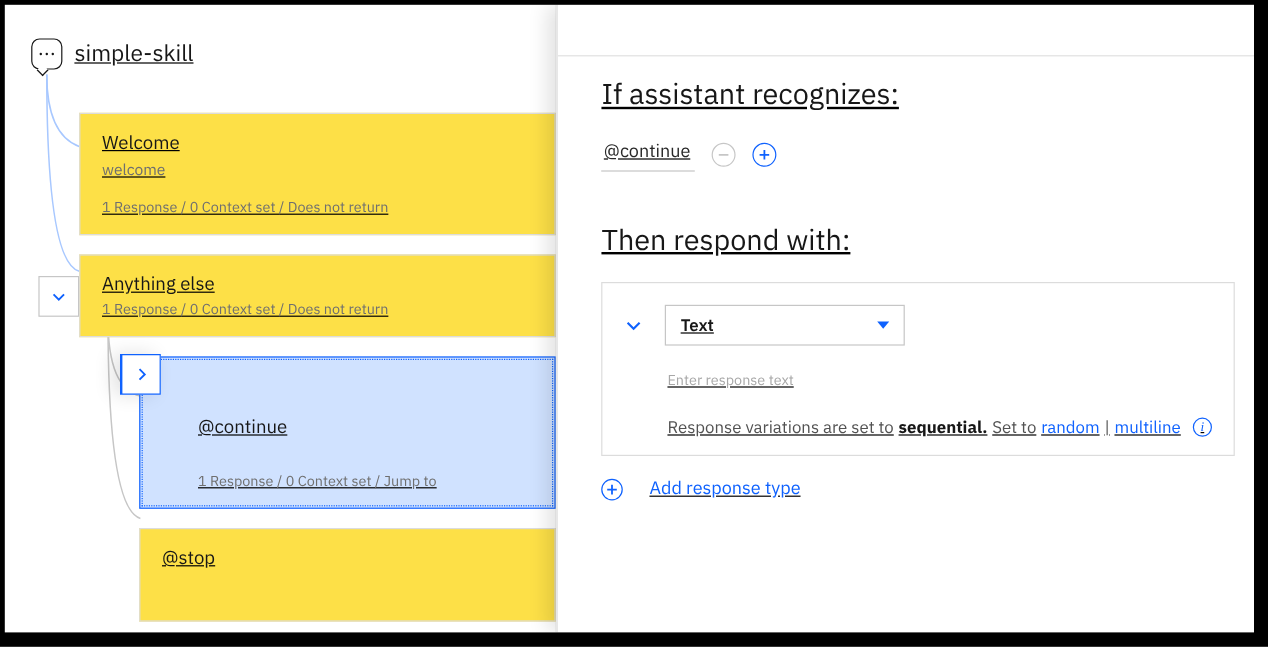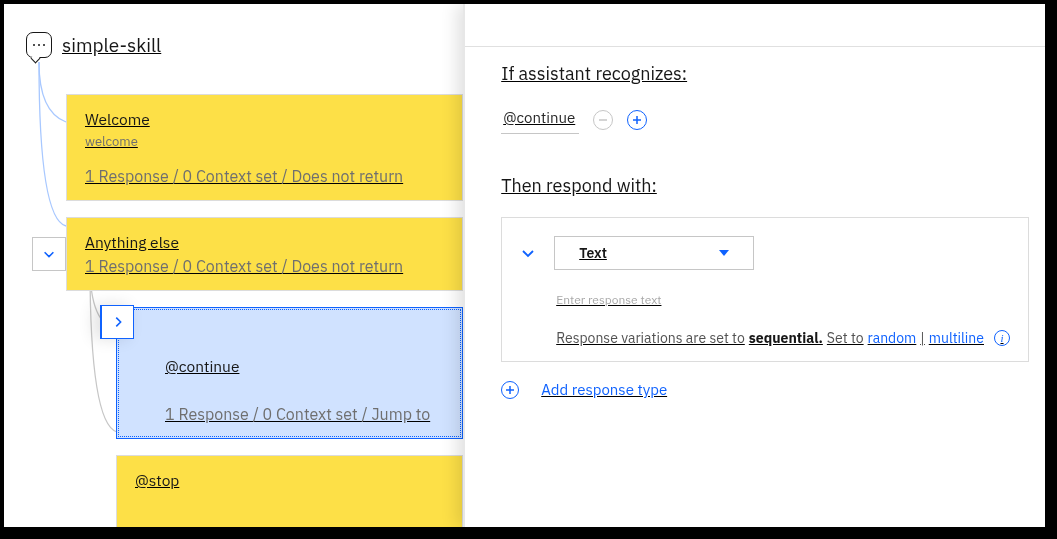--- a/index.html
+++ b/index.html
@@ -63,21 +63,21 @@
   .tree-area { position: relative; }
 
   .node {
     background: #fde047;
     border: 1px solid #dcdcdc;
     padding: 14px 18px 14px 18px;
     position: relative;
   }
   .node-title { font-size: 15.5px; color: #171717; margin-bottom: 4px; }
   .node-sub { font-size: 13px; color: #6f6f6f; margin-bottom: 16px; }
-  .node-meta { font-size: 16px; color: #6f6f6f; }
+  .node-meta { font-size: 12px; color: #6f6f6f; }
 
   .node.level1 { margin-left: 62px; margin-bottom: 16px; }
   .node.level2 { margin-left: 112px; margin-bottom: 16px; }
 
   .node.selected {
     border: 1px solid #0f62fe;
     outline: 1px dotted #0f62fe;
     outline-offset: -3px;
     background: #d0e2ff;
   }
@@ -115,21 +115,21 @@
   }
   .right-inner {
     padding: 34px 6px 0 36px;
   }
   .right-top-rule {
     position: absolute;
     top: 42px; left: 0; right: 0;
     border-top: 1px solid #e0e0e0;
   }
   .section-h {
-    font-size: 18px; color: #171717; font-weight: 400;
+    font-size: 24px; color: #171717; font-weight: 400;
     margin-top: 24px;
     margin-bottom: 20px;
   }
   .cond-row {
     display: flex; align-items: center; gap: 14px;
     margin-bottom: 40px;
   }
   .cond-pill {
     font-size: 15px; color: #282828;
     border-bottom: 1px solid #c6c6c6;
@@ -153,21 +153,21 @@
     margin-right: 10px;
   }
   .resp-top {
     display: flex; align-items: center; gap: 18px;
     margin-bottom: 22px;
   }
   .type-select {
     border: 1px solid #c6c6c6;
     height: 34px; width: 200px;
     display: flex; align-items: center; justify-content: space-between;
-    padding: 0 24px;
+    padding: 0 12px;
     font-size: 14px; font-weight: 600; color: #171717;
   }
   .caret-down {
     width: 0; height: 0;
     border-left: 5px solid transparent;
     border-right: 5px solid transparent;
     border-top: 6px solid #0f62fe;
   }
   .resp-placeholder {
     font-size: 12px; color: #a8a8a8;

